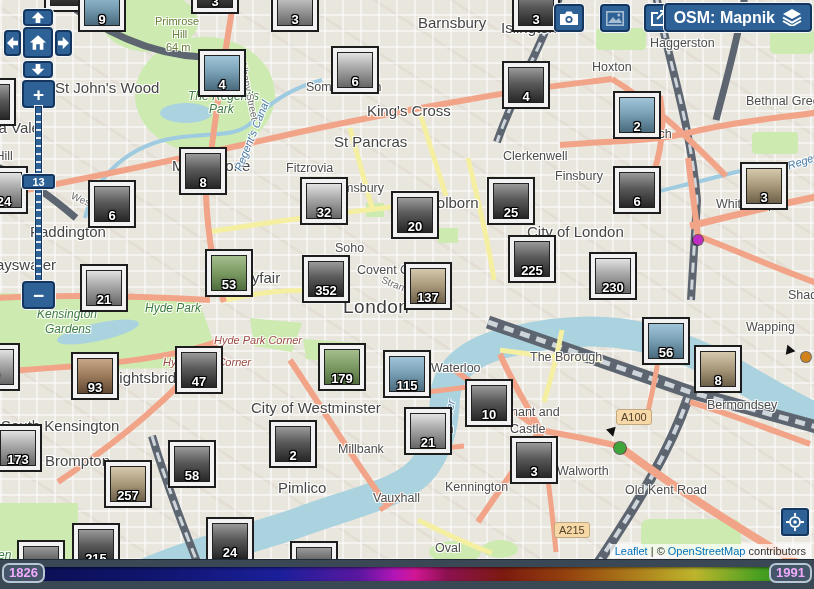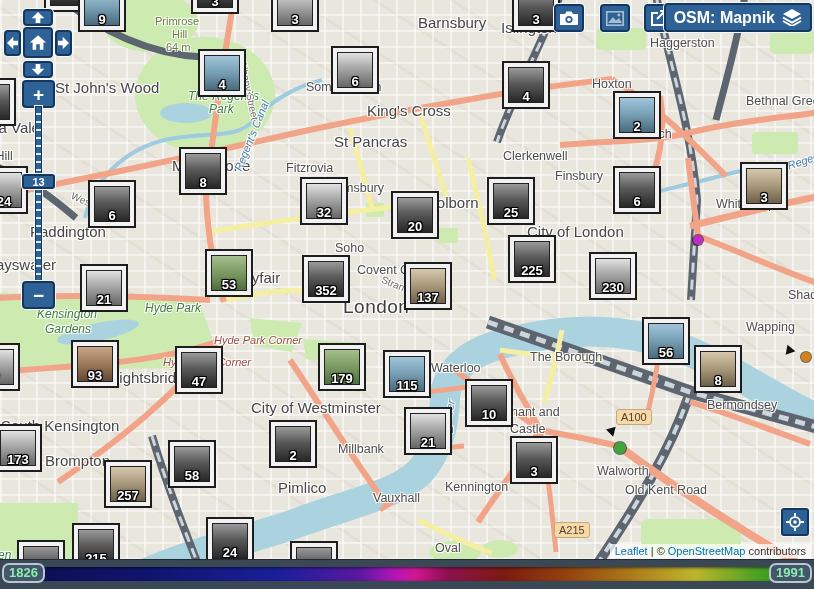--- a/index.html
+++ b/index.html
@@ -47,21 +47,21 @@
   .zhandle{position:absolute;left:22px;top:174px;width:33px;height:15px;font-size:11px;font-weight:bold;border-radius:3px;}
   .layerctl{position:absolute;right:2px;top:3px;height:29px;padding:0 8px;border-radius:4px;gap:7px;font-weight:bold;font-size:16px;}
   
   .attr{position:absolute;right:3px;bottom:2px;background:rgba(255,255,255,.72);padding:1px 5px;font-size:11px;color:#333;}
   .attr a{color:#0071bc;text-decoration:none;}
   
   .timeline{position:absolute;left:0;bottom:0;width:814px;height:29px;background:#3a4755;border-top:1px solid #202b36;}
   .ttrack{position:absolute;left:7px;right:7px;top:7px;height:14px;border-radius:7px;box-shadow:inset 0 1px 3px rgba(0,0,0,.55);
     background:linear-gradient(90deg,#0a0e4e 0%,#10156e 18%,#1a1f9a 34%,#5a17a0 44%,#b415b8 48.5%,#d11694 51%,#8c1150 55%,#7c1a10 62%,#94420e 70%,#ab7a1a 78%,#bdb52c 86%,#49a021 94%,#1d8c1a 100%);}
   .tbadge{position:absolute;top:3px;height:20px;box-sizing:border-box;background:#46566a;border:2px solid #b9c6d4;border-radius:7px;
-    color:#86efac;font-weight:bold;font-size:13px;line-height:16px;padding:0 5px;cursor:pointer;}
+    color:#f0abfc;font-weight:bold;font-size:13px;line-height:16px;padding:0 5px;cursor:pointer;}
 </style>
 </head>
 <body>
 
 <div class="app">
 
   <div class="map">
 
     <svg class="mapart" width="814" height="560" viewBox="0 0 814 560">
 
@@ -143,21 +143,21 @@
         <path d="M380,510 L404,494" stroke-width="5"></path>
         <path d="M424,450 L464,446" stroke-width="5"></path>
         <path d="M428,392 L468,387" stroke-width="5"></path>
       </g>
     </svg>
 
     <div style="position:absolute;left:0;top:0;width:814px;height:560px;">
         <div class="lbl pl" style="left: 418px; top: 14px;">Barnsbury</div>
         <div class="lbl pl" style="left: 501px; top: 19px;">Islington</div>
         <div class="lbl p" style="left: 650px; top: 36px;">Haggerston</div>
-        <div class="lbl p" style="left: 592px; top: 60px; margin-top: 17px;">Hoxton</div>
+        <div class="lbl p" style="left: 592px; top: 60px;">Hoxton</div>
         <div class="lbl p" style="left: 746px; top: 94px;">Bethnal Green</div>
         <div class="lbl p" style="left: 612px; top: 127px;">Shoreditch</div>
         <div class="lbl p" style="left: 716px; top: 197px;">Whitechapel</div>
         <div class="lbl pl" style="left: 367px; top: 102px;">King's Cross</div>
         <div class="lbl pl" style="left: 334px; top: 133px;">St Pancras</div>
         <div class="lbl p" style="left: 306px; top: 80px;">Somers Town</div>
         <div class="lbl pl" style="left: 55px; top: 79px;">St John's Wood</div>
         <div class="lbl pl" style="left: -34px; top: 119px;">Maida Vale</div>
         <div class="lbl p" style="left: -42px; top: 149px;">Maida Hill</div>
         <div class="lbl pl" style="left: 30px; top: 223px;">Paddington</div>
@@ -180,21 +180,21 @@
         <div class="lbl p" style="left: 338px; top: 442px;">Millbank</div>
         <div class="lbl pl" style="left: 278px; top: 479px;">Pimlico</div>
         <div class="lbl p" style="left: 373px; top: 491px;">Vauxhall</div>
         <div class="lbl p" style="left: 445px; top: 480px;">Kennington</div>
         <div class="lbl p" style="left: 435px; top: 541px;">Oval</div>
         <div class="lbl p" style="left: 431px; top: 361px;">Waterloo</div>
         <div class="lbl p" style="left: 405px; top: 422px;">Lambeth</div>
         <div class="lbl p" style="left: 530px; top: 350px;">The Borough</div>
         <div class="lbl p" style="left: 486px; top: 405px;">Elephant and</div>
         <div class="lbl p" style="left: 510px; top: 422px;">Castle</div>
-        <div class="lbl p" style="left: 557px; top: 464px; padding-left: 40px;">Walworth</div>
+        <div class="lbl p" style="left: 557px; top: 464px;">Walworth</div>
         <div class="lbl p" style="left: 625px; top: 483px;">Old Kent Road</div>
         <div class="lbl p" style="left: 707px; top: 398px;">Bermondsey</div>
         <div class="lbl p" style="left: 746px; top: 320px;">Wapping</div>
         <div class="lbl p" style="left: 788px; top: 288px;">Shadwell</div>
         <div class="lbl pk" style="left: 145px; top: 301px;">Hyde Park</div>
         <div class="lbl pk" style="left: 37px; top: 307px;">Kensington</div>
         <div class="lbl pk" style="left: 45px; top: 322px;">Gardens</div>
         <div class="lbl pk" style="left: 188px; top: 89px;">The Regent's</div>
         <div class="lbl pk" style="left: 209px; top: 102px;">Park</div>
         <div class="lbl pk" style="left: -22px; top: 548px;">Green</div>
@@ -317,21 +317,21 @@
           <span class="cnt">21</span>
         </div>
         <div class="mkr" style="left: 644px; top: 319px;">
           <div class="ph blu"></div>
           <span class="cnt">56</span>
         </div>
         <div class="mkr" style="left: 696px; top: 347px;">
           <div class="ph sep"></div>
           <span class="cnt">8</span>
         </div>
-        <div class="mkr" style="left: 73px; top: 342px;">
+        <div class="mkr" style="left: 73px; top: 354px;">
           <div class="ph wrm"></div>
           <span class="cnt">93</span>
         </div>
         <div class="mkr" style="left: 177px; top: 348px;">
           <div class="ph bwd"></div>
           <span class="cnt">47</span>
         </div>
         <div class="mkr" style="left: -26px; top: 345px;">
           <div class="ph bwl"></div>
           <span class="cnt">7</span>

